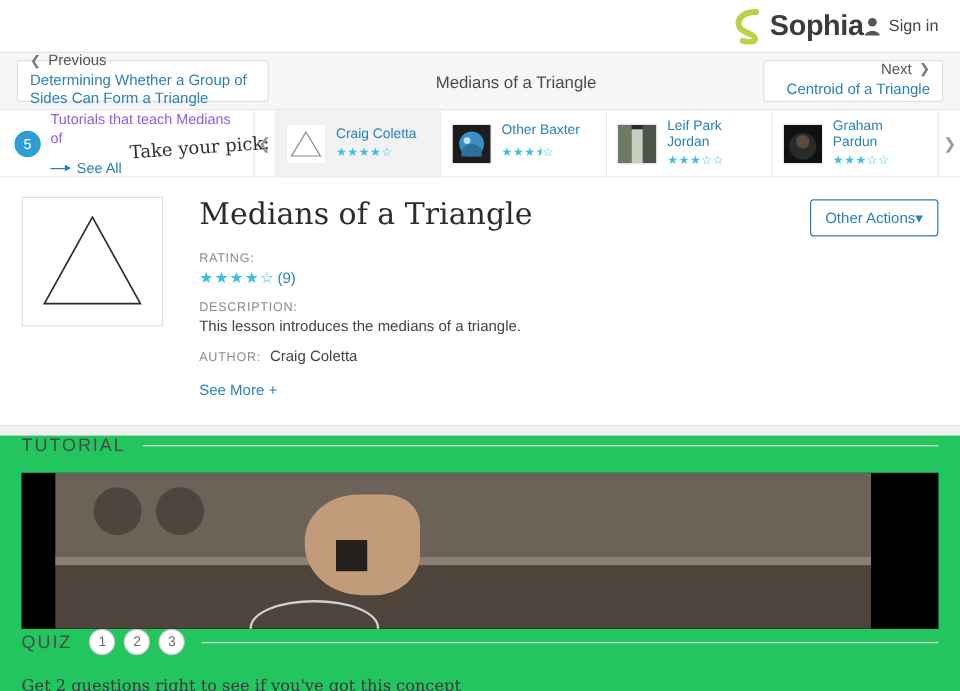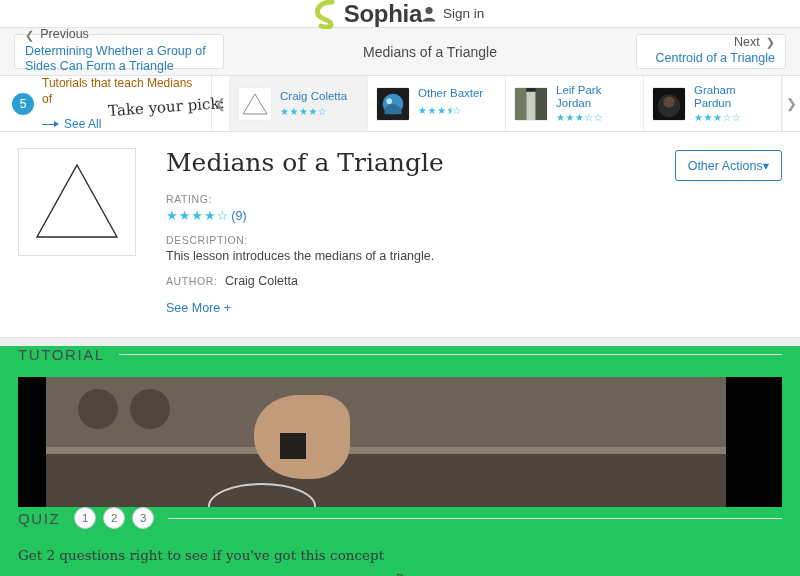--- a/index.html
+++ b/index.html
@@ -7,26 +7,26 @@
     margin: 0; padding: 0;
     width: 800px; height: 576px;
     overflow: hidden;
     background: #ffffff;
     font-family: "Liberation Sans", sans-serif;
     color: #333;
   }
 
   
   .topbar {
-    height: 28px;
+    height: 44px;
     background: #ffffff;
     border-bottom: 1px solid #e2e2e2;
     display: flex;
     align-items: center;
-    justify-content: center;
+    justify-content: flex-end;
     padding: 0 18px 0 14px;
   }
   .brand { display: flex; align-items: center; gap: 6px; }
   .brand-logo { width: 26px; height: 30px; }
   .brand-name {
     font-size: 24px;
     color: #3c3c3c;
     font-weight: bold;
     letter-spacing: -0.3px;
   }
@@ -87,21 +87,21 @@
     border-right: 1px solid #e8e8e8;
     position: relative;
     background: #fff;
   }
   .count-badge {
     width: 22px; height: 22px; border-radius: 50%;
     background: #2c9ed4; color: #fff;
     font-size: 12px; display: flex; align-items: center; justify-content: center;
     flex: 0 0 auto;
   }
-  .tut-text { font-size: 12px; color: #a16207; line-height: 1.3; }
+  .tut-text { font-size: 12px; color: #8b5cf6; line-height: 1.3; }
   .see-all { font-size: 12px; color: #2a7fbd; display: flex; align-items: center; gap: 6px; margin-top: 10px; }
   .arrow-line { display:inline-block; width: 16px; height: 1px; background: #2a7fbd; position: relative; }
   .arrow-line:after {
     content: ""; position: absolute; right: -1px; top: -2.5px;
     border-left: 5px solid #2a7fbd; border-top: 3px solid transparent; border-bottom: 3px solid transparent;
   }
   .takeyourpick {
     position: absolute;
     left: 108px; top: 22px;
     font-size: 15px; color: #2f2f2f;

